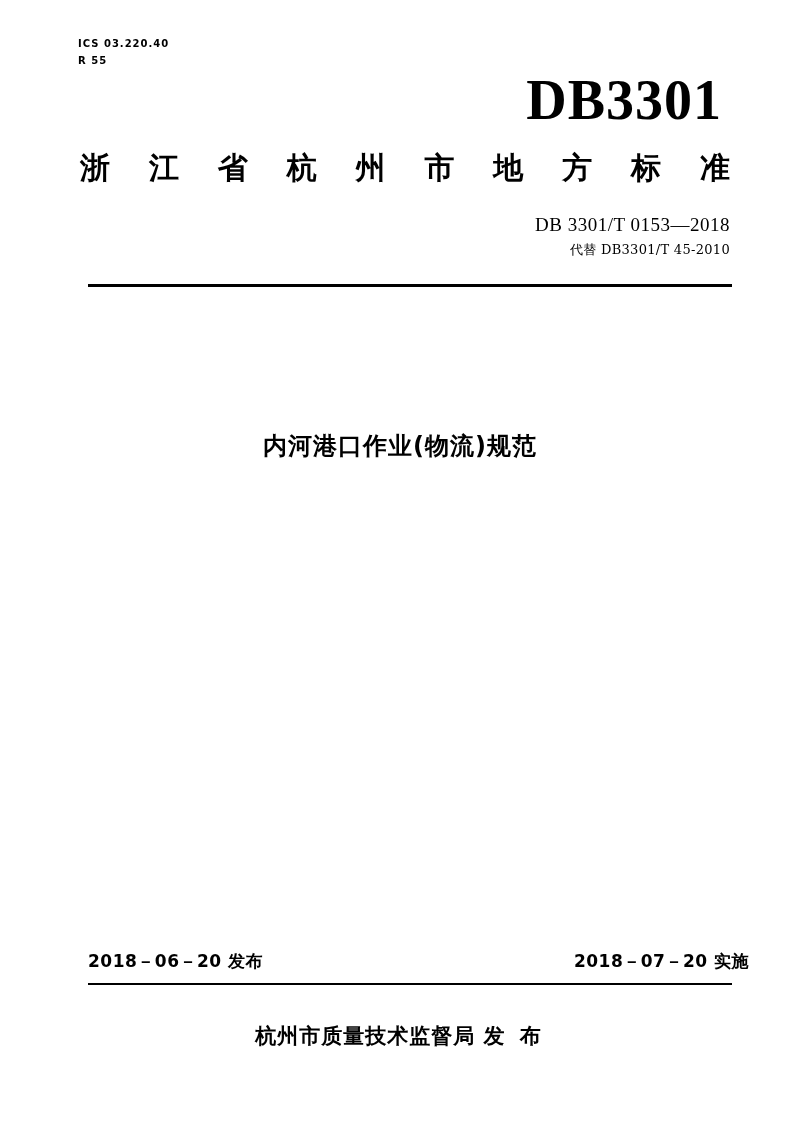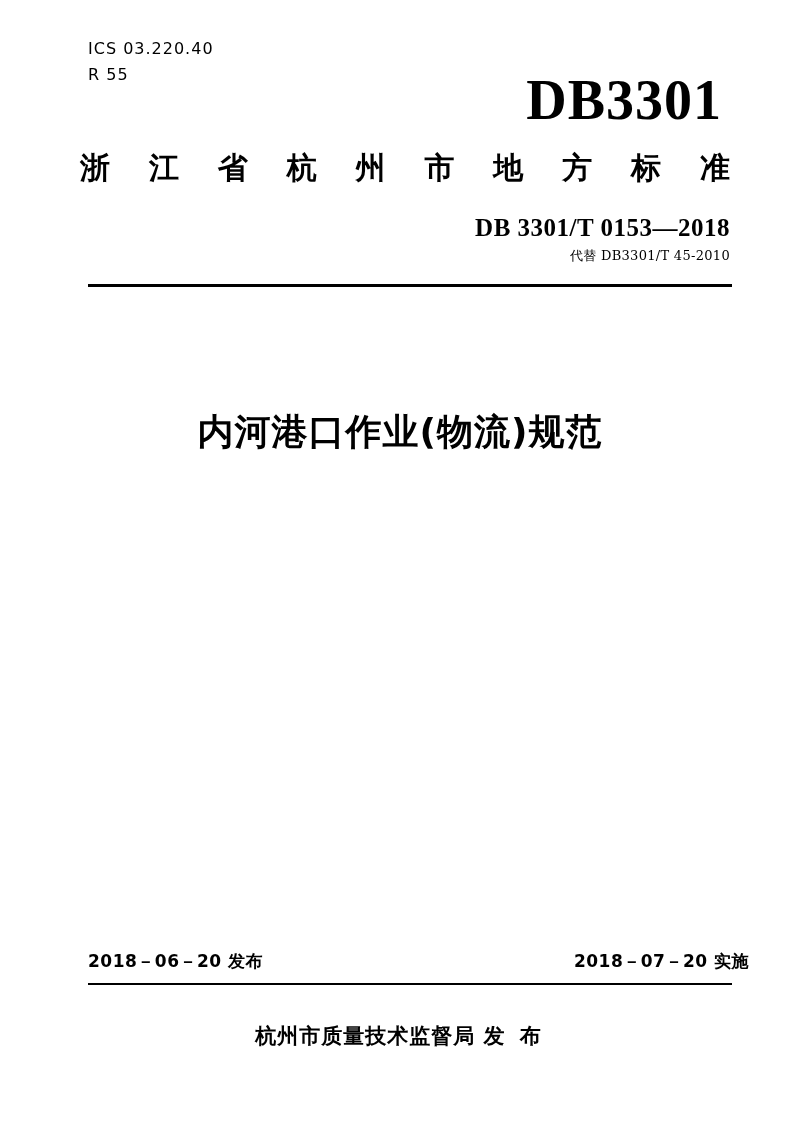--- a/index.html
+++ b/index.html
@@ -16,25 +16,25 @@
     width: 800px;
     height: 1130px;
     margin: 0 auto;
     background: #ffffff;
     overflow: hidden;
   }
 
   
   .ics-block {
     position: absolute;
-    left: 88px;
+    left: 78px;
     top: 36px;
     font-family: "DejaVu Sans", sans-serif;
-    font-size: 16px;
-    font-weight: normal;
+    font-size: 10px;
+    font-weight: bold;
     letter-spacing: 1px;
     line-height: 1.65;
   }
   .ics-block div {
     white-space: pre;
   }
 
   
   .std-code {
     position: absolute;
@@ -66,22 +66,22 @@
 
   
   .num-block {
     position: absolute;
     right: 70px;
     top: 214px;
     text-align: right;
   }
   .num-main {
     font-family: "Liberation Serif", serif;
-    font-weight: bold;
-    font-size: 25px;
+    font-weight: normal;
+    font-size: 19px;
     letter-spacing: 0.5px;
     margin-left: 23px;
   }
   .num-sub {
     font-family: "DejaVu Serif", serif;
     font-size: 13px;
     margin-top: 5px;
     letter-spacing: 0.3px;
   }
 
@@ -93,25 +93,25 @@
     top: 284px;
     height: 3px;
     background: #000000;
   }
 
   
   .doc-title {
     position: absolute;
     left: 0;
     right: 0;
-    top: 408px;
+    top: 430px;
     text-align: center;
     font-family: "DejaVu Sans", sans-serif;
     font-weight: bold;
-    font-size: 36px;
+    font-size: 24px;
     letter-spacing: 1px;
   }
 
   
   .rule-bottom {
     position: absolute;
     left: 88px;
     right: 68px;
     top: 983px;
     height: 2px;

